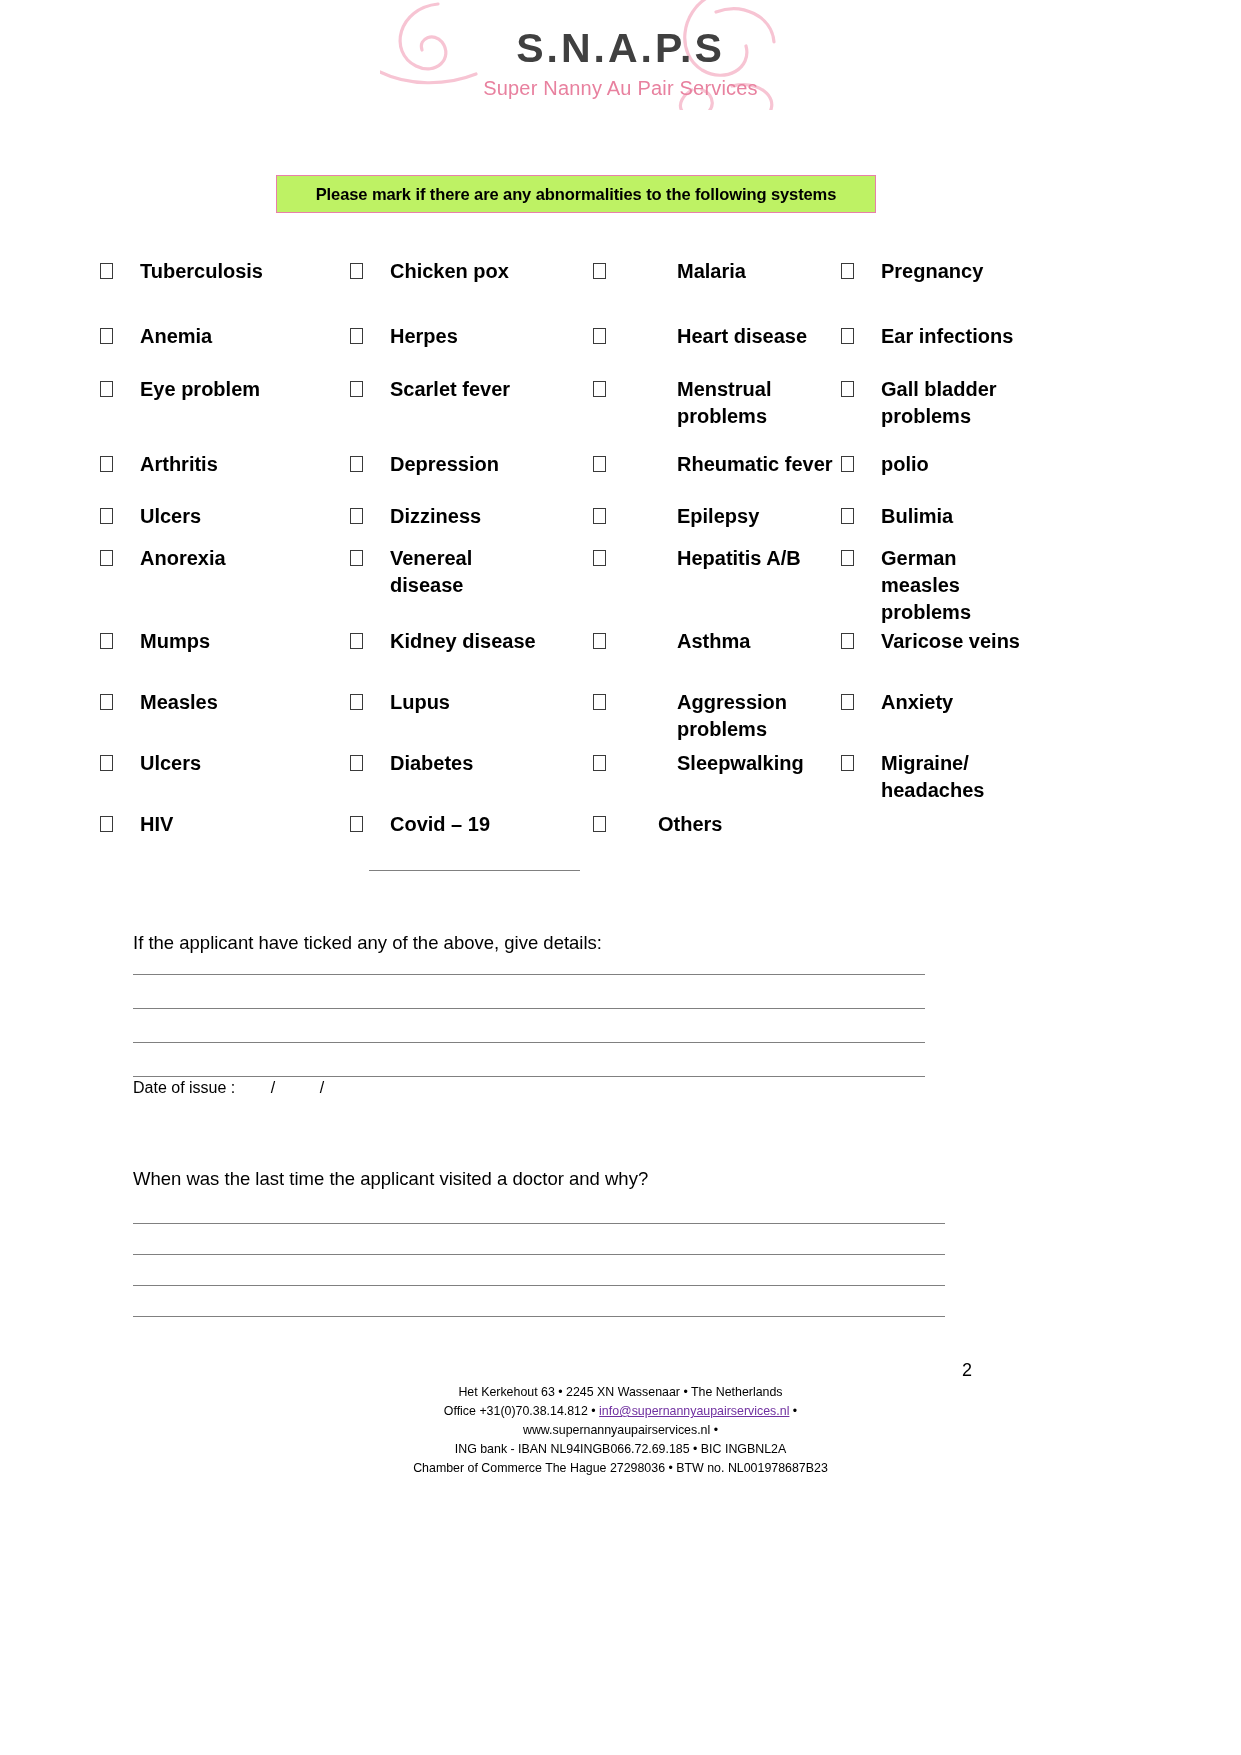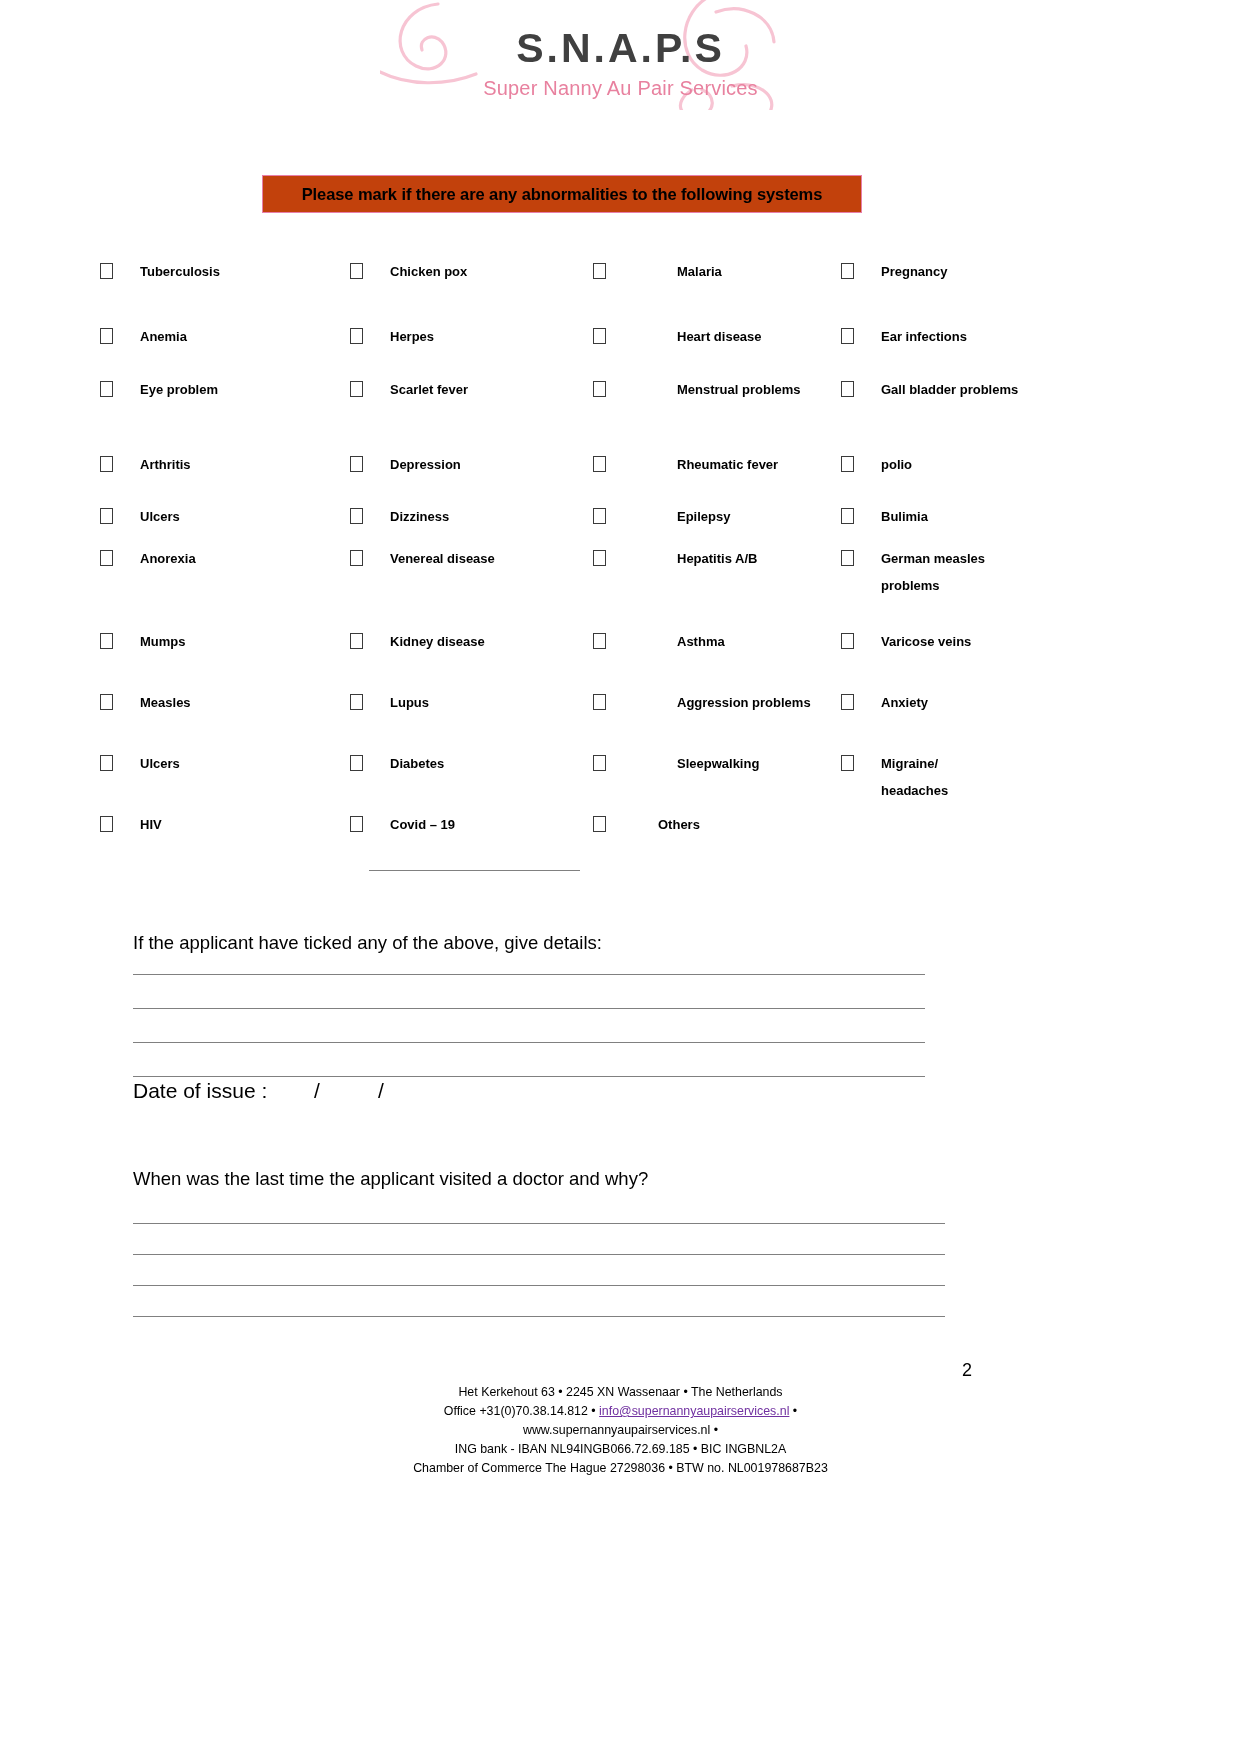--- a/index.html
+++ b/index.html
@@ -54,26 +54,26 @@
     font-size: 20px;
     color: #e8819f;
     line-height: 1.0;
     padding-top: 9px;
     letter-spacing: 0.2px;
   }
 
   
   .title-box {
     position: absolute;
-    left: 262px;
+    left: 276px;
     top: 175px;
     width: 600px;
     height: 38px;
     border: 1.5px solid #e87faa;
-    background: #c2410c;
+    background: #bef264;
     box-sizing: border-box;
     display: flex;
     align-items: center;
     justify-content: center;
   }
   .title-box span {
     font-size: 16.5px;
     font-weight: bold;
     color: #000;
     letter-spacing: -0.1px;
@@ -103,21 +103,21 @@
   .chk {
     flex: 0 0 auto;
     width: 13px;
     height: 16px;
     border: 1.1px solid #3a3a3a;
     background: #ffffff;
     margin-top: 5px;
     box-sizing: border-box;
   }
   .cell-label {
-    font-size: 13px;
+    font-size: 20px;
     font-weight: bold;
     line-height: 27px;
     margin-left: 27px;
     color: #000;
   }
   .cell.tight .cell-label { margin-left: 8px; }
 
   
   .others-rule {
     position: absolute;
@@ -138,21 +138,21 @@
   }
   .rule {
     position: absolute;
     height: 0;
     border-top: 1.5px solid #808080;
   }
   .date-line {
     position: absolute;
     left: 133px;
     top: 1079px;
-    font-size: 21px;
+    font-size: 16px;
     color: #000;
     white-space: pre;
   }
   .doctor-q {
     position: absolute;
     left: 133px;
     top: 1168px;
     font-size: 18.5px;
     color: #000;
   }

